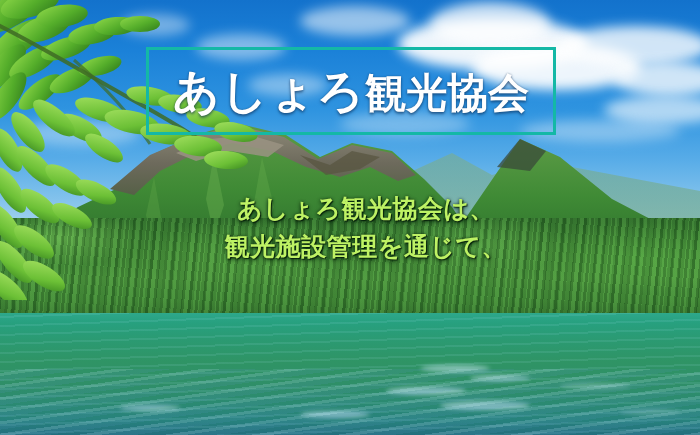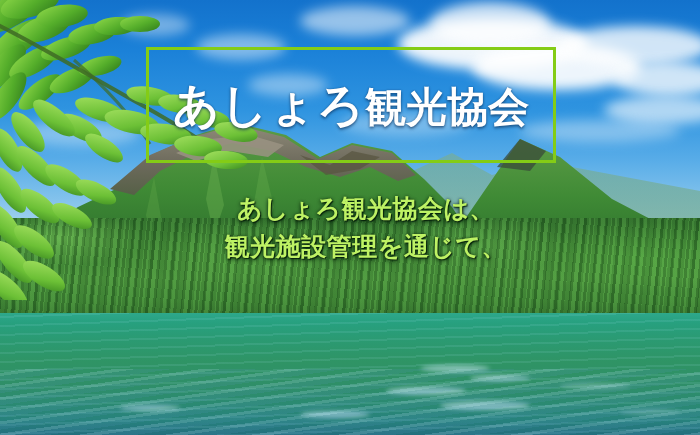--- a/index.html
+++ b/index.html
@@ -128,22 +128,22 @@
   }
 
   
   .foliage { position:absolute; left:0; top:0; width:260px; height:300px; }
   .foliage svg { display:block; }
 
   
   .title-box {
     position: absolute;
     left: 146px; top: 47px;
-    width: 410px; height: 116px;
-    border: 3px solid #84cc16;
+    width: 410px; height: 88px;
+    border: 3px solid #14b8a6;
     box-sizing: border-box;
     display: flex;
     align-items: center;
     justify-content: center;
   }
   .title-text {
     color: #ffffff;
     font-size: 44px;
     line-height: 1;
     font-weight: 700;

